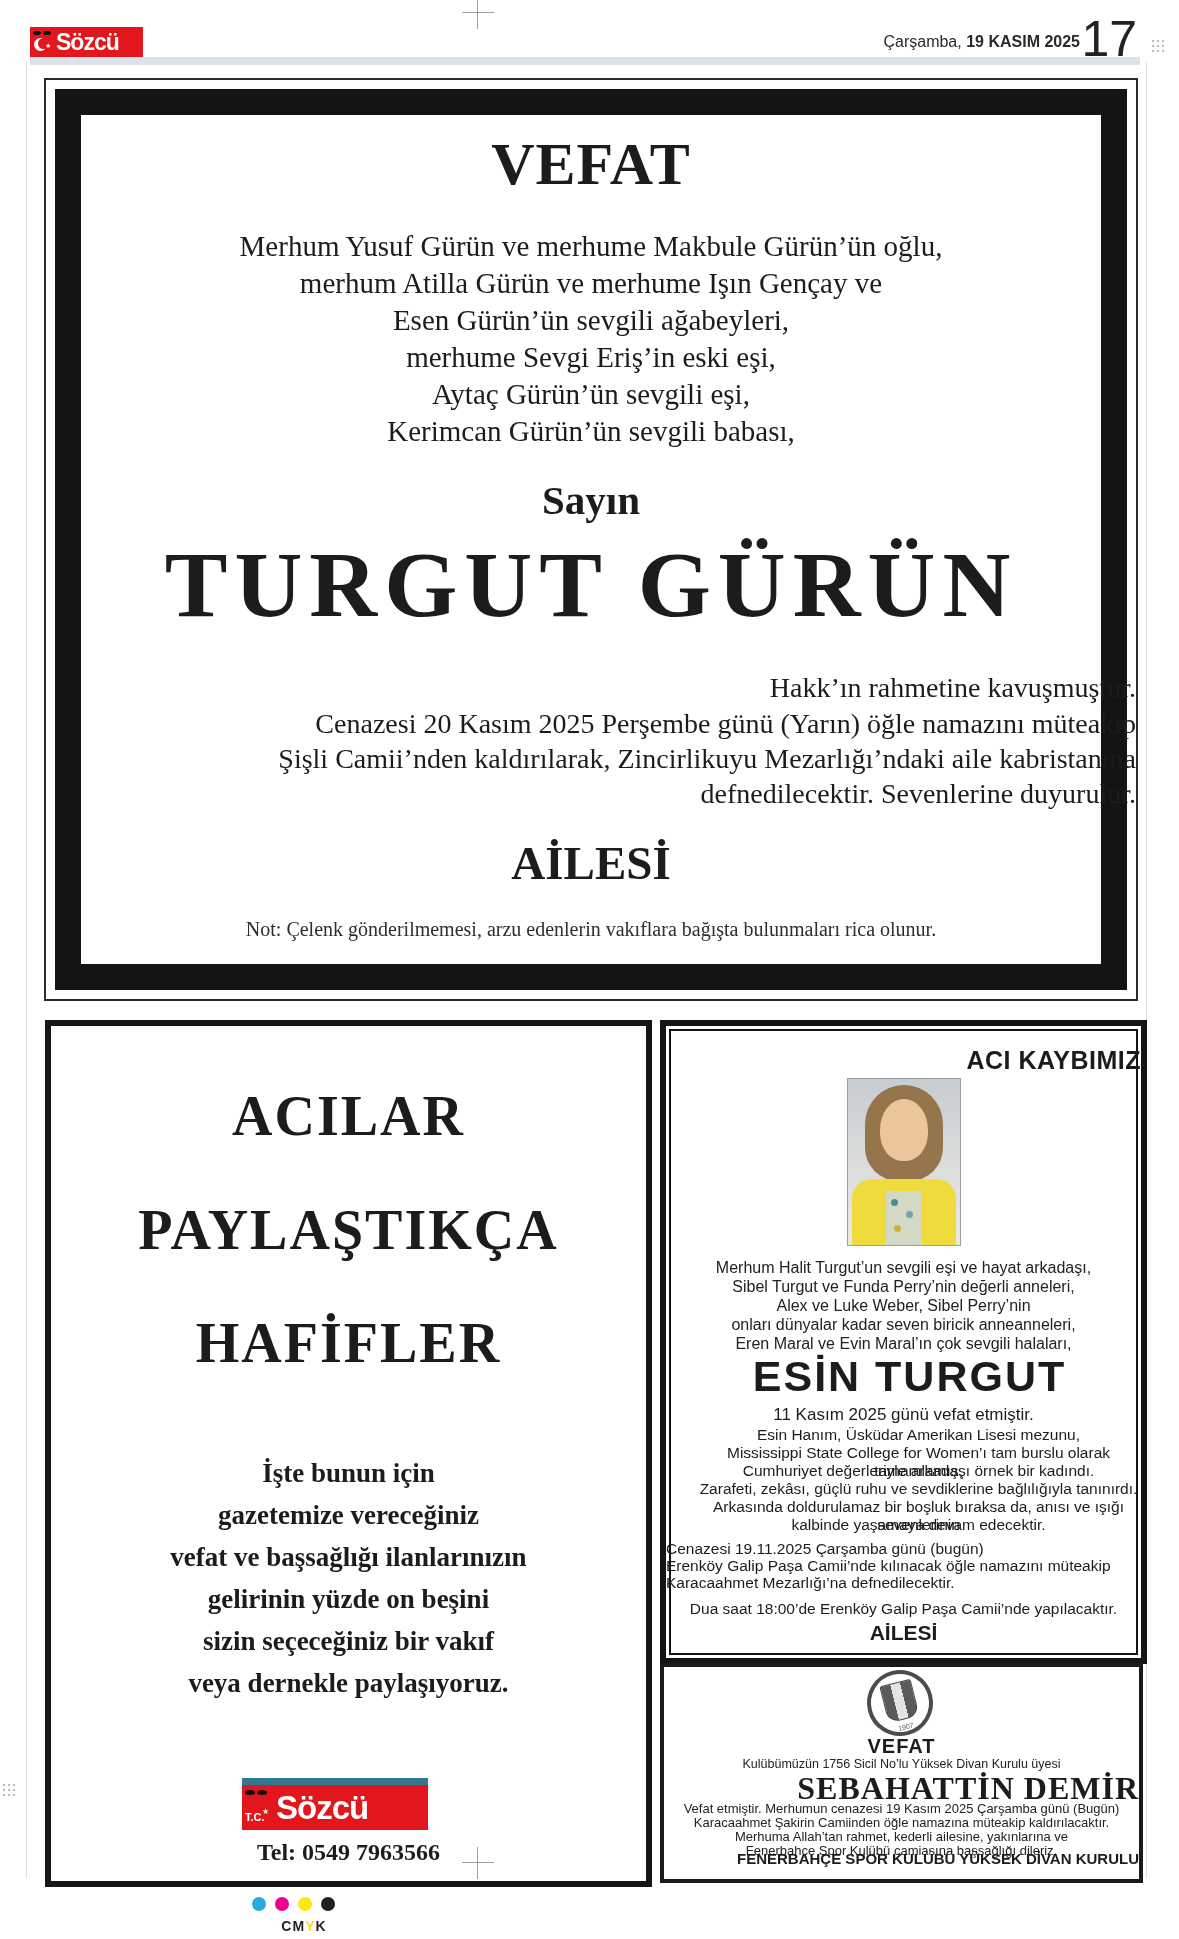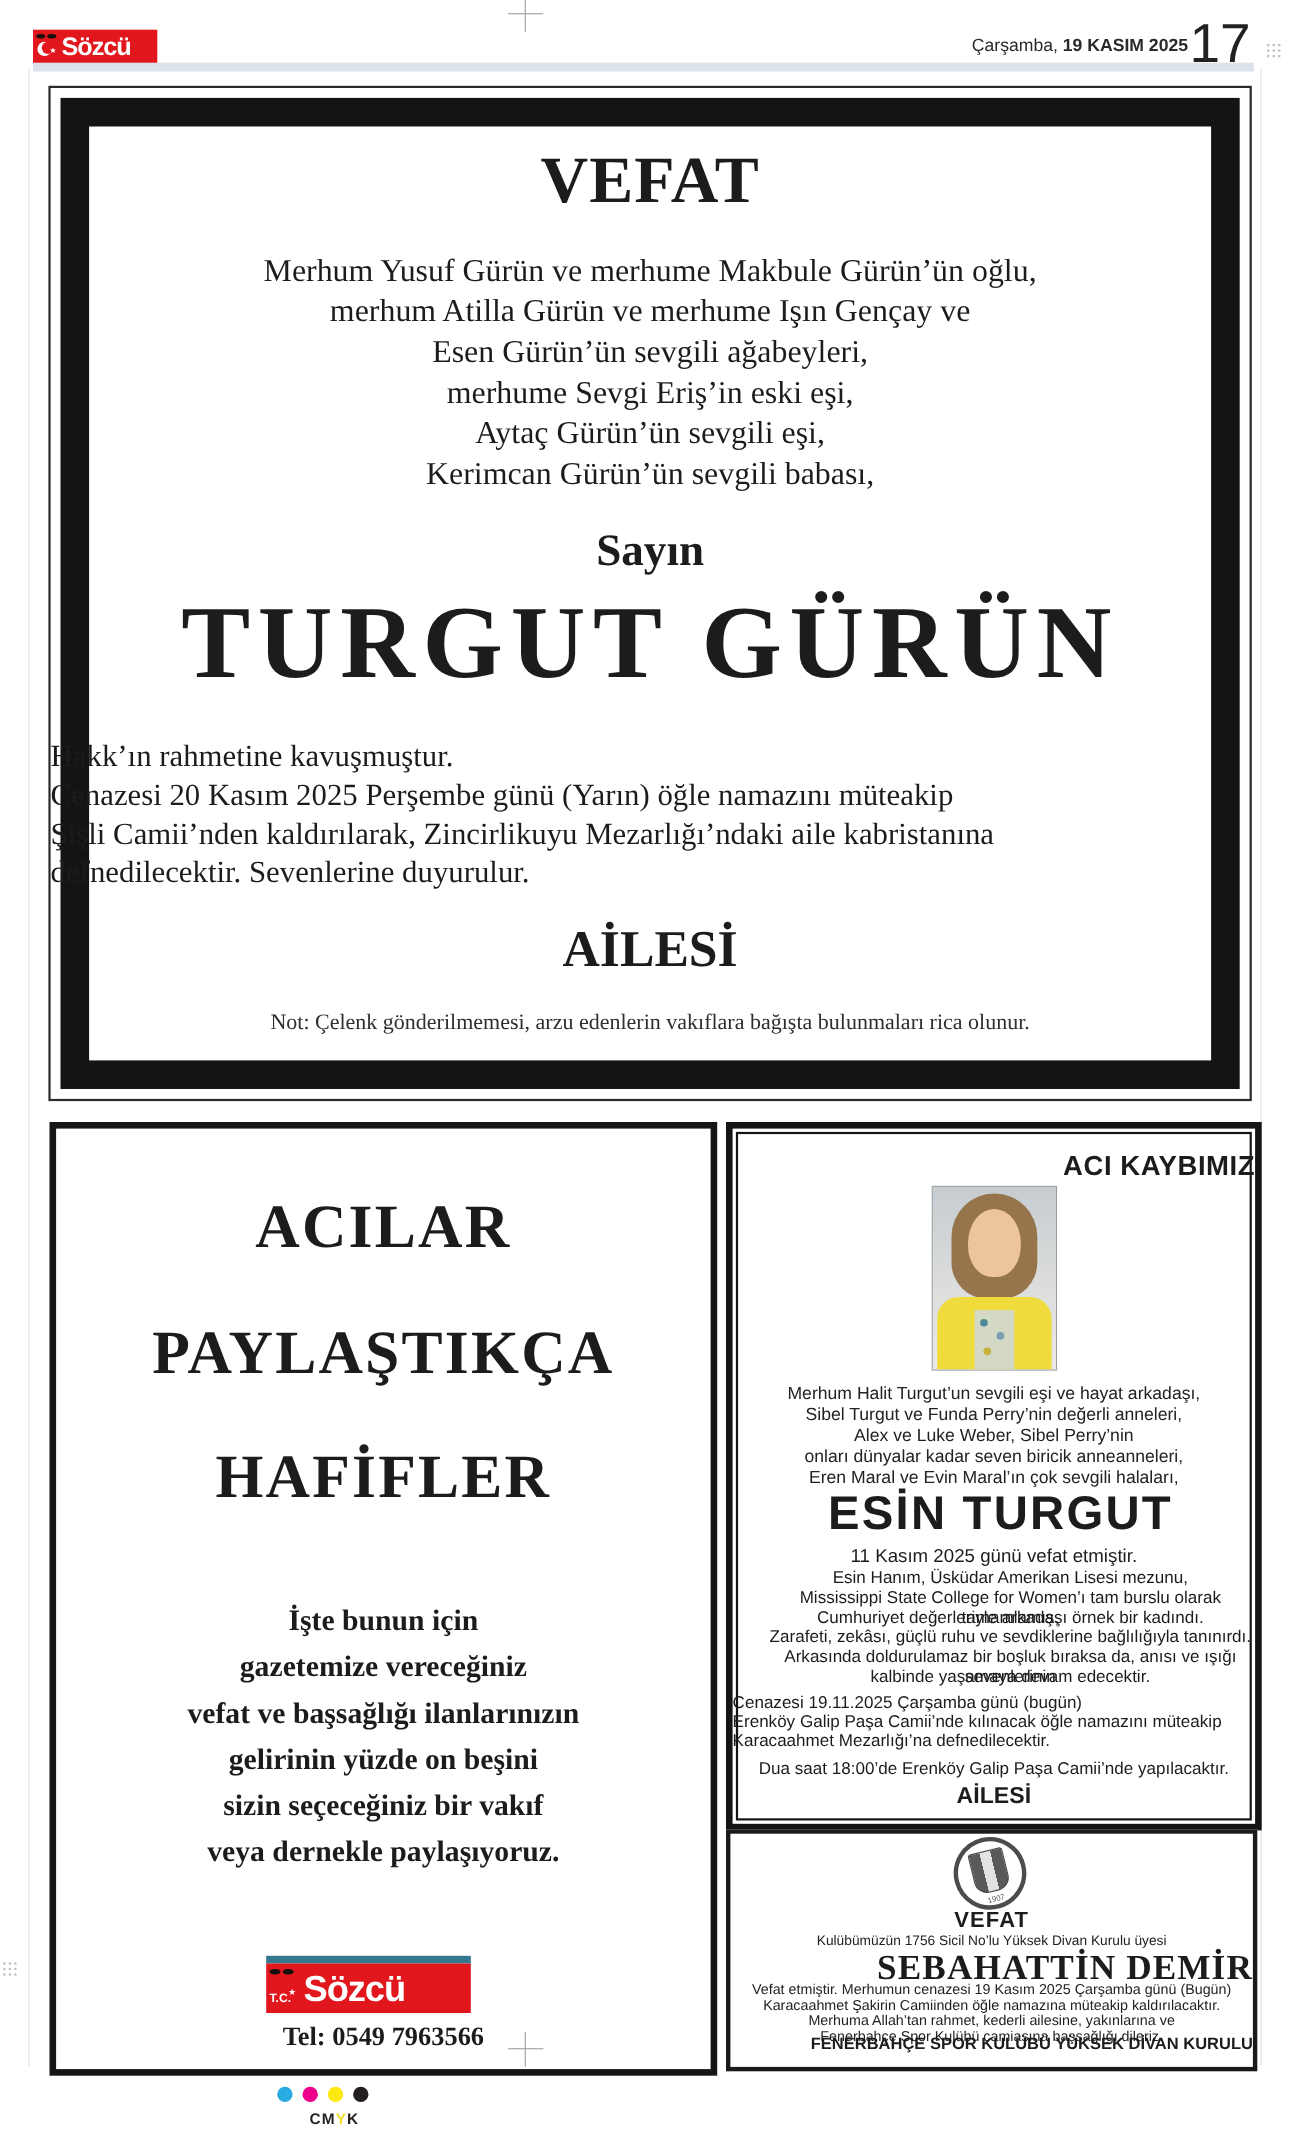--- a/index.html
+++ b/index.html
@@ -42,21 +42,21 @@
   .cross:before{content:"";position:absolute;left:0;right:0;top:15px;height:1px;background:#9aa0a6;}
   .cross:after{content:"";position:absolute;top:0;bottom:0;left:15px;width:1px;background:#9aa0a6;}
 
   
   .main-box{position:absolute;left:44px;top:78px;width:1090px;height:919px;border:2px solid #2a2a2a;background:#fff;}
   .main-frame{position:absolute;left:9px;top:9px;right:9px;bottom:9px;border:26px solid #141414;background:#fff;}
   .main-box .ml{position:absolute;left:0;right:0;text-align:center;font-size:29px;}
   .vefat-title{position:absolute;left:0;right:0;top:50px;text-align:center;font-size:60px;font-weight:bold;letter-spacing:1px;}
   .sayin{position:absolute;left:0;right:0;top:396px;text-align:center;font-size:41px;font-weight:bold;}
   .big-name{position:absolute;left:0;right:0;top:450px;text-align:center;font-size:94px;font-weight:bold;letter-spacing:7px;white-space:nowrap;}
-  .main-box .bl{position:absolute;left:0;right:0;text-align:left;font-size:28px;}
+  .main-box .bl{position:absolute;left:0;right:0;text-align:right;font-size:28px;}
   .ailesi-main{position:absolute;left:0;right:0;top:756px;text-align:center;font-size:47px;font-weight:bold;}
   .main-note{position:absolute;left:0;right:0;top:838px;text-align:center;font-size:20px;color:#2e2e2e;}
 
   
   .promo-box{position:absolute;left:45px;top:1020px;width:595px;height:855px;border:6px solid #161616;background:#fff;}
   .promo-h{position:absolute;left:0;right:0;text-align:center;font-size:56px;font-weight:bold;letter-spacing:2px;}
   .promo-b{position:absolute;left:0;right:0;text-align:center;font-size:27px;font-weight:bold;}
   .promo-logo{position:absolute;left:191px;top:752px;width:186px;height:52px;}
   .promo-teal{position:absolute;left:0;top:0;width:100%;height:7px;background:#33788f;}
   .promo-red{position:absolute;left:0;top:7px;width:100%;height:45px;background:#e2161d;display:flex;align-items:center;}

